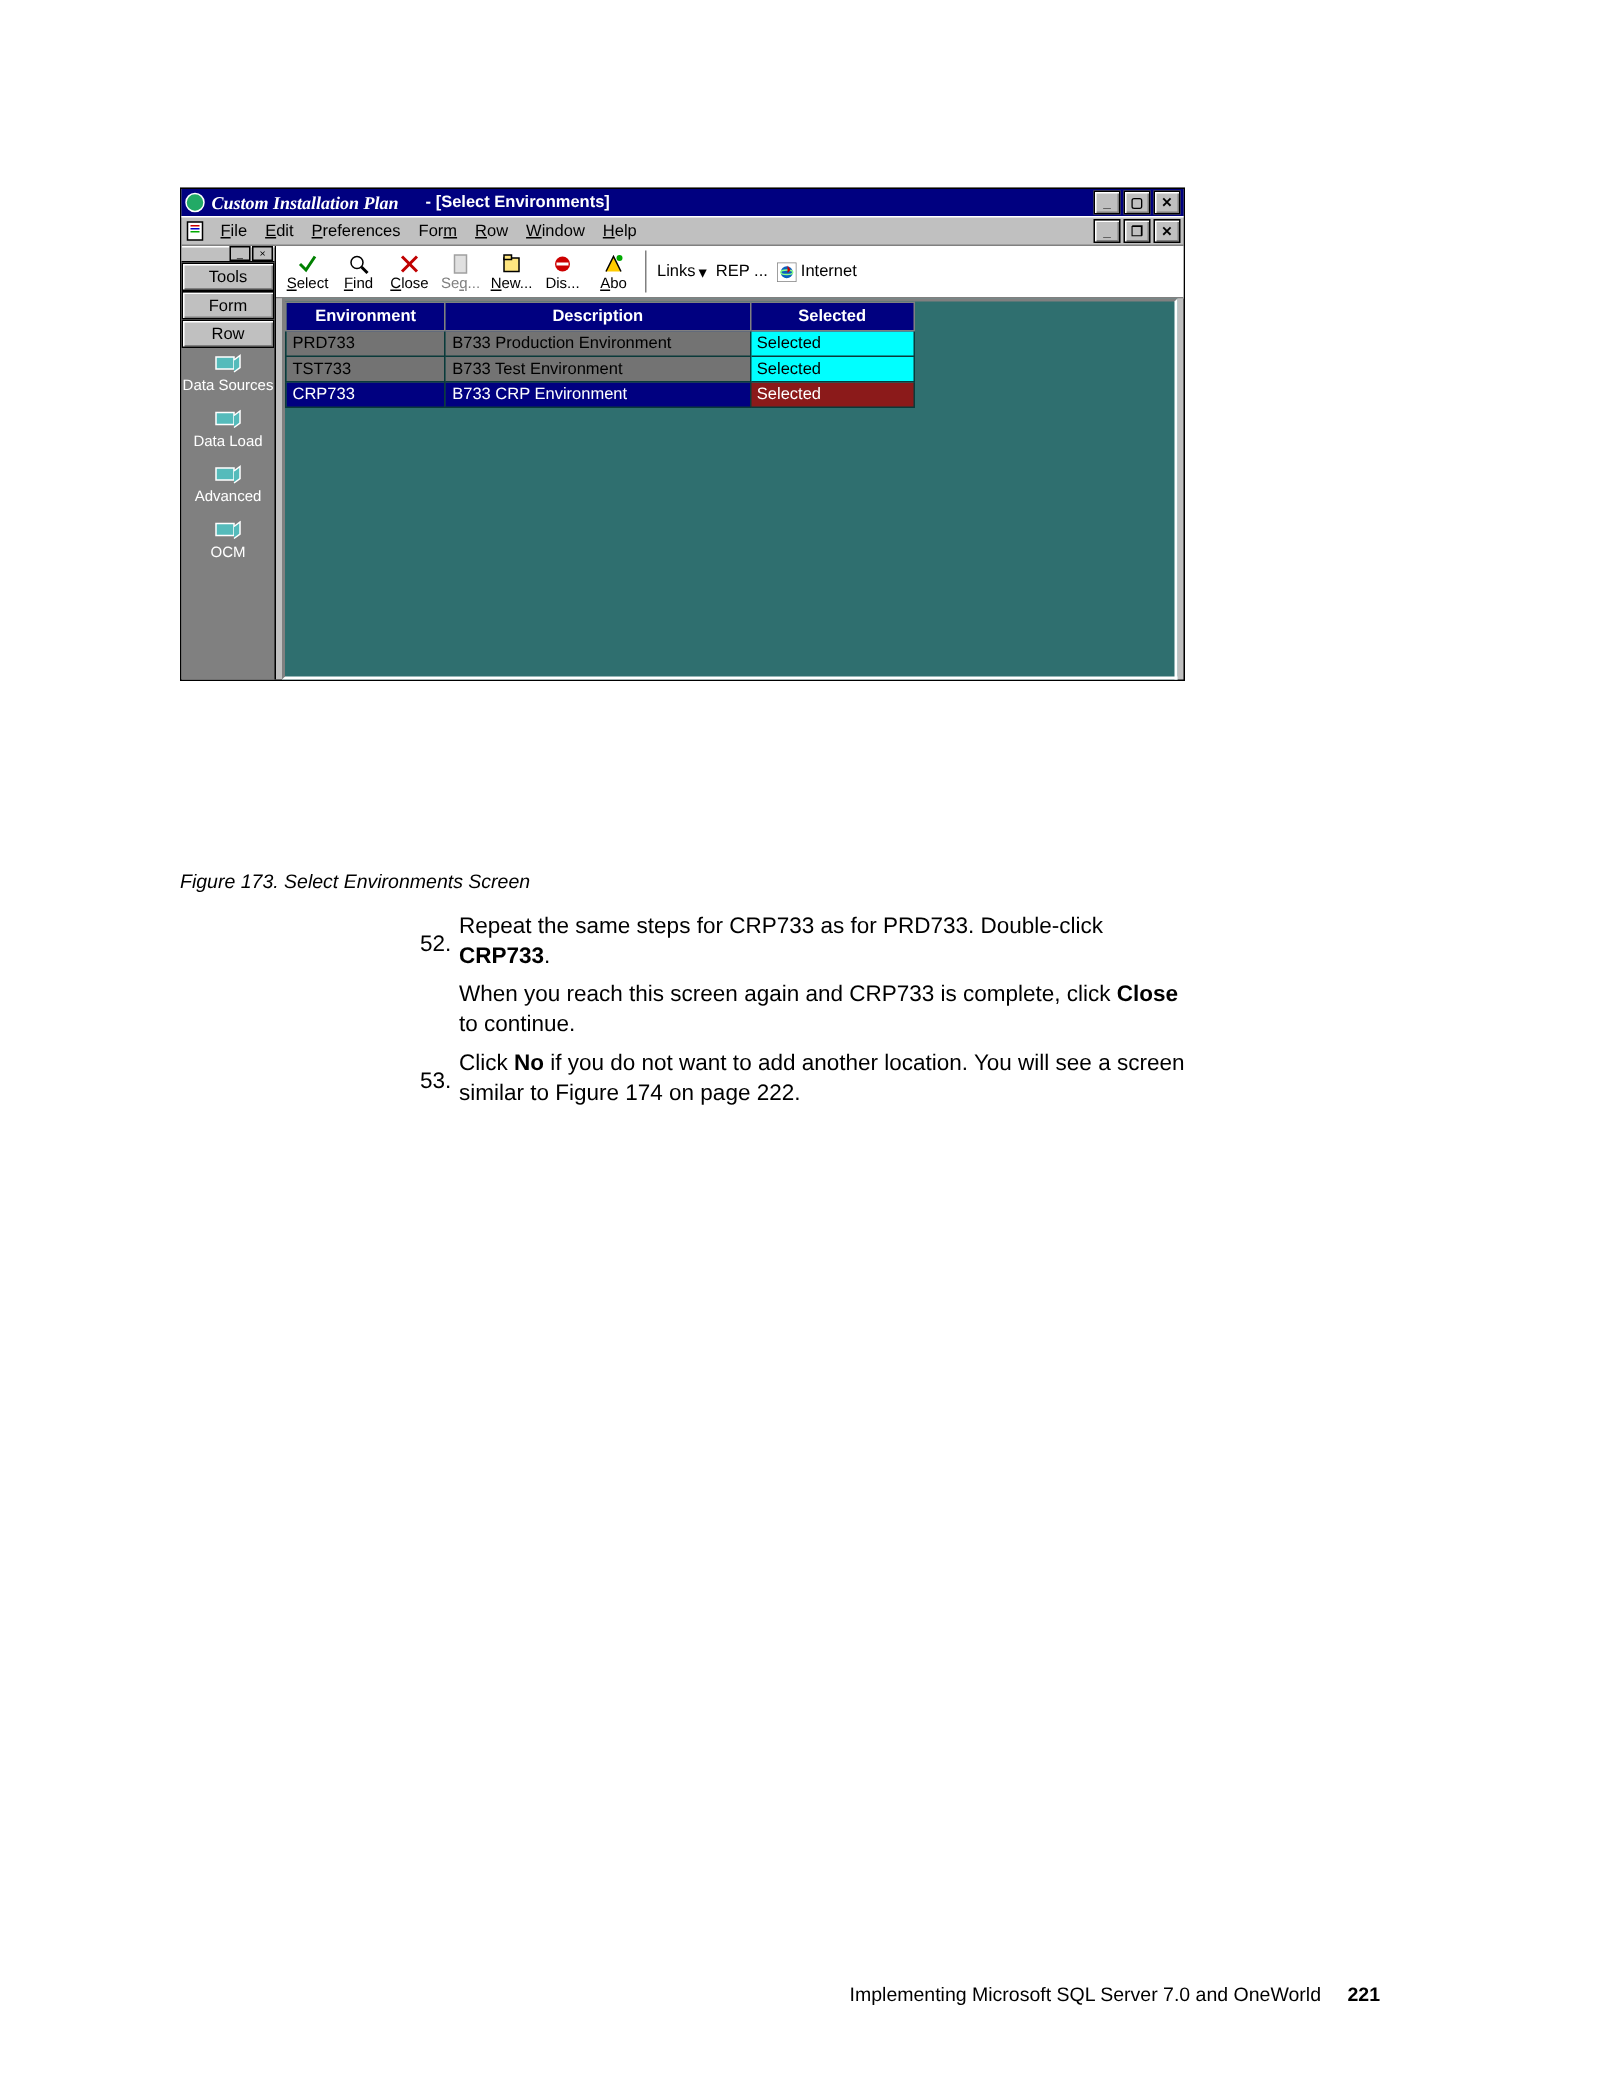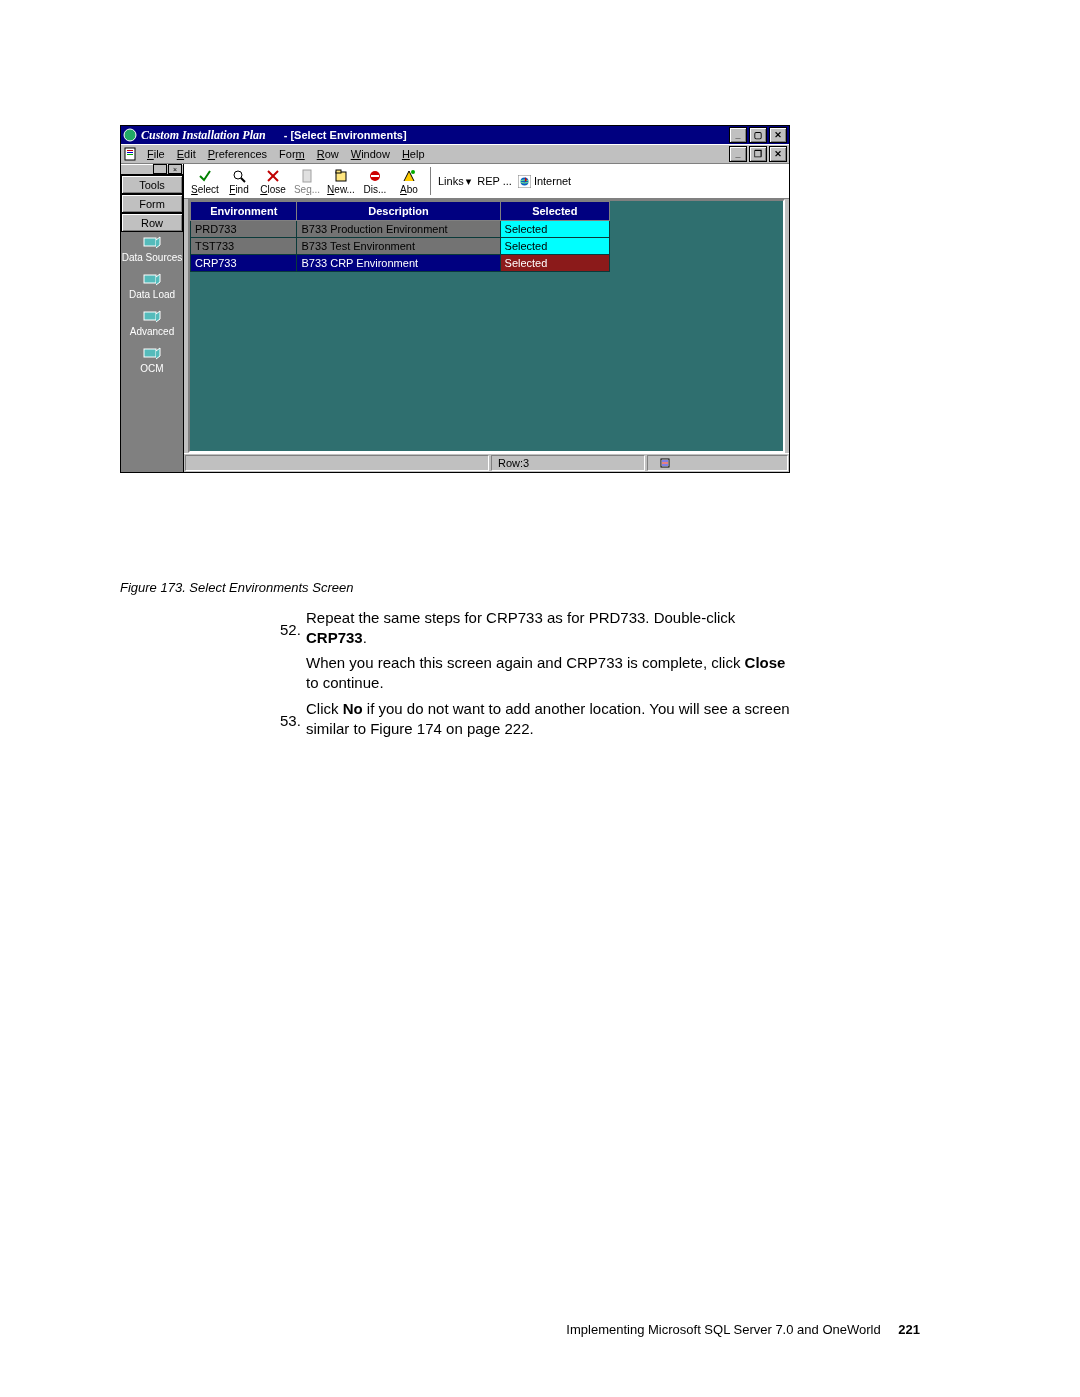--- a/index.html
+++ b/index.html
@@ -263,34 +263,20 @@
                   </tr>
                   <tr class="row-sel">
                     <td class="c1">CRP733</td>
                     <td class="c2">B733 CRP Environment</td>
                     <td class="c3">Selected</td>
                   </tr>
                 </tbody>
         </table>
       </div>
 
-      <div class="statusbar">
-        <div class="status-cell empty"></div>
-        <div class="status-cell row">
-                <span>Row:3</span>
-              </div>
-        <div class="status-cell rest">
-          <span class="drag-icon"><svg viewBox="0 0 14 14">
-                    <rect x="3" y="3" width="8" height="8" fill="#fff" stroke="#000"></rect>
-                    <line x1="4" y1="5" x2="10" y2="5" stroke="#00c"></line>
-                    <line x1="4" y1="7" x2="10" y2="7" stroke="#c00"></line>
-                    <line x1="4" y1="9" x2="10" y2="9" stroke="#00c"></line>
-                  </svg></span>
-        </div>
-      </div>
     </div>
   </div>
  </div>
 </div>
 
 <div class="caption">Figure 173.  Select Environments Screen</div>
 
 <div class="instr">
   <ol>
     <li>

